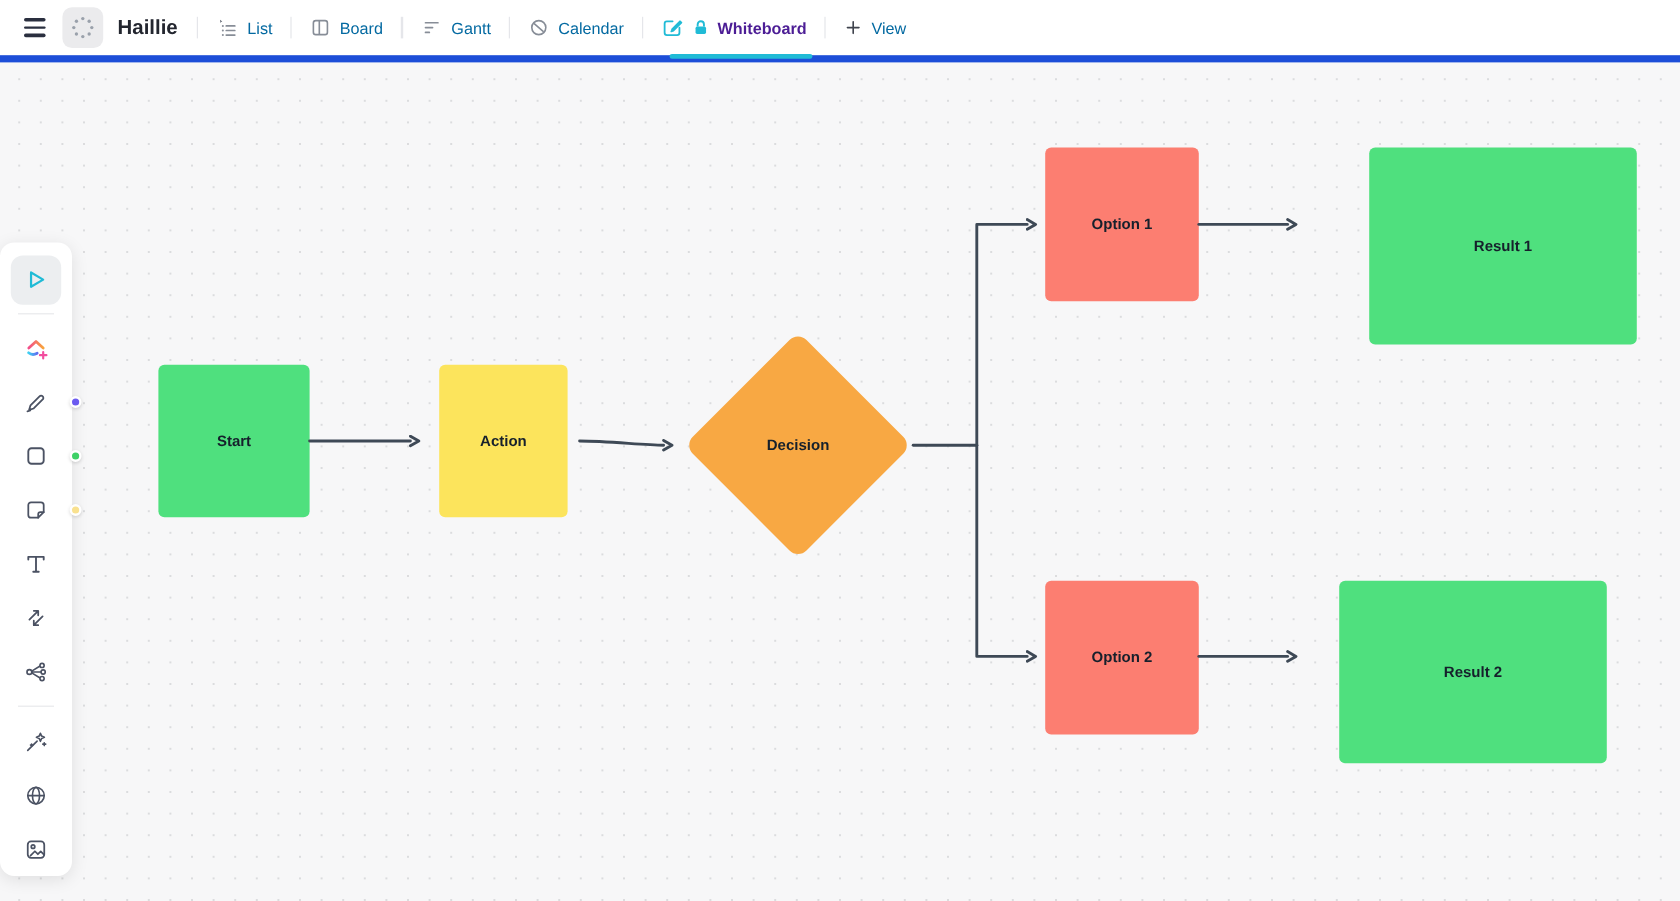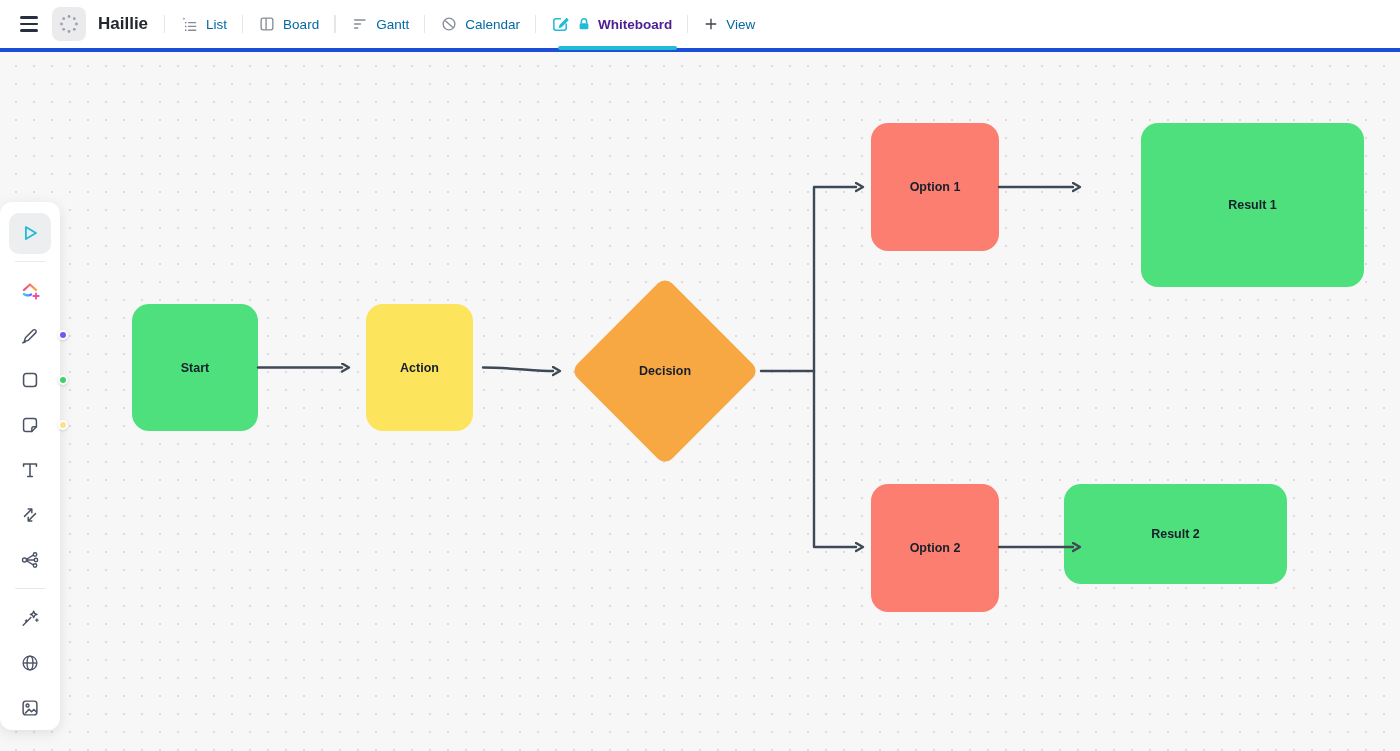--- a/index.html
+++ b/index.html
@@ -1,21 +1,21 @@
 <!DOCTYPE html>
 <html><head>
 <meta charset="utf-8">
 <style>
   * { margin:0; padding:0; box-sizing:border-box; }
   html,body { width:1400px; height:751px; overflow:hidden;
     font-family:"Liberation Sans","DejaVu Sans",sans-serif; background:#fff; }
 
   
   .topbar { position:relative; height:52px; background:#fff;
-    border-bottom:4px solid #1d4ed8; display:flex; align-items:center;
+    border-bottom:6px solid #1d4ed8; display:flex; align-items:center;
     padding-left:12px; z-index:30; }
   .hamburger { width:34px; height:34px; display:flex; flex-direction:column;
     justify-content:center; gap:4px; align-items:center; cursor:pointer;
     border-radius:8px; margin-right:6px; }
   .hamburger span { display:block; width:18px; height:2.4px; background:#2a2f3f; border-radius:2px; }
   .spinner-btn { width:34px; height:34px; background:#ebebed; border-radius:8px;
     display:flex; align-items:center; justify-content:center; margin-right:12px; }
   .board-title { font-size:17px; font-weight:700; color:#23262f; margin-right:16px; }
   .tab-sep { width:1px; height:18px; background:#e5e6ea; }
   .tab { height:52px; display:flex; align-items:center; gap:7px; padding:0 15px;
@@ -37,21 +37,21 @@
   .tool { width:44px; height:44px; display:flex; align-items:center; justify-content:center;
     position:relative; margin:0.5px 0; cursor:pointer; }
   .tool.selected { background:#eceef0; border-radius:10px; width:42px; height:42px; }
   .tb-divider { width:30px; height:1px; background:#e8e9ec; margin:6px 0; }
   .color-dot { position:absolute; left:50px; top:50%; transform:translateY(-50%);
     width:10px; height:10px; border-radius:50%; border:2px solid #fff;
     box-shadow:0 1px 3px rgba(0,0,0,.15); }
 
   
   .node { position:absolute; display:flex; align-items:center; justify-content:center;
-    border-radius:17px; font-size:12.5px; font-weight:700; color:#16202c; cursor:pointer; }
+    border-radius:5px; font-size:12.5px; font-weight:700; color:#16202c; cursor:pointer; }
   .node.diamond { border-radius:10px; transform:rotate(45deg); }
   .node.diamond .dlabel { transform:rotate(-45deg); }
 
   .connectors { position:absolute; left:0; top:0; width:1400px; height:699px;
     pointer-events:none; z-index:5; }
   .connectors path { fill:none; stroke-width:2.4; stroke-linecap:round; stroke-linejoin:round; }
 </style>
 </head>
 <body>
 
@@ -184,21 +184,21 @@
   </div>
 
   <div class="node" style="left: 1141px; top: 71px; width: 223px; height: 164px; background-color: rgb(79, 224, 126);">
     <span>Result 1</span>
   </div>
 
   <div class="node" style="left: 871px; top: 432px; width: 128px; height: 128px; background-color: rgb(252, 126, 113);">
     <span>Option 2</span>
   </div>
 
-  <div class="node" style="left: 1064px; top: 432px; width: 223px; height: 100px; background-color: rgb(79, 224, 126);">
+  <div class="node" style="left: 1116px; top: 432px; width: 223px; height: 152px; background-color: rgb(79, 224, 126);">
     <span>Result 2</span>
   </div>
 
   <div class="toolbar">
 
     <div class="tool selected">
       <svg width="22" height="22" viewBox="0 0 24 24" fill="none" stroke="#20BBD6" stroke-width="2" stroke-linejoin="round">
         <path d="M7.5,5.5 L18.5,12 L7.5,18.5 Z"></path>
       </svg>
     </div>

